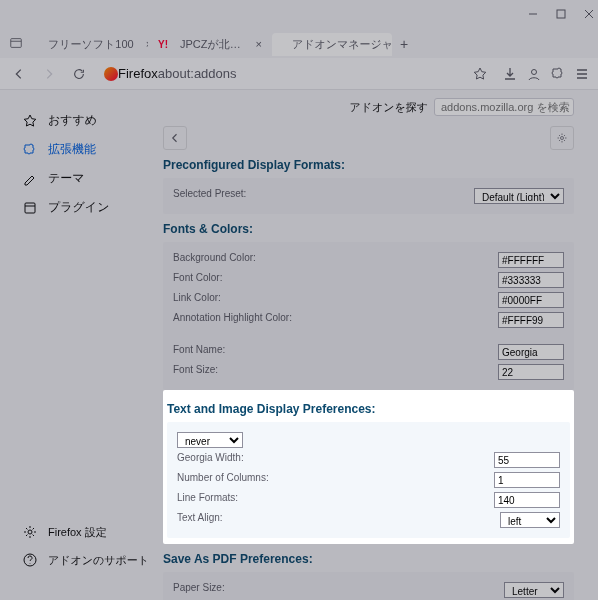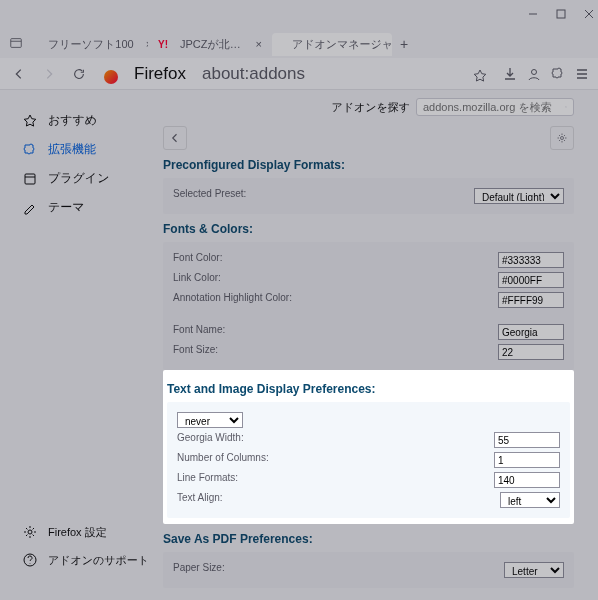--- a/index.html
+++ b/index.html
@@ -7,33 +7,33 @@
 .win-bar{height:30px;display:flex;justify-content:flex-end;align-items:center;padding-right:4px;gap:18px}
 .win-bar svg{width:10px;height:10px}
 .tabs{height:28px;display:flex;align-items:center;padding:0 6px;gap:2px}
 .tab{display:flex;align-items:center;gap:12px;padding:4px 8px;border-radius:4px 4px 0 0;max-width:120px;font-size:11px;color:#5b5b66;white-space:nowrap;overflow:hidden}
 .tab.active{background:#fefefe}
 .tab .ico{width:14px;height:14px;display:inline-flex;align-items:center;justify-content:center}
 .tab .close{width:12px;color:#5b5b66}
 .plus{width:20px;text-align:center;color:#5b5b66;font-size:14px}
 .toolbar{height:32px;background:#f9f9fb;display:flex;align-items:center;padding:0 8px;gap:8px;border-bottom:1px solid #e0e0e6}
 .nav-btn{width:22px;height:22px;display:flex;align-items:center;justify-content:center;color:#5b5b66}
-.url-bar{flex:1;display:flex;align-items:flex-end;gap:16px;padding:0 6px;font-size:17px;color:#5b5b66}
+.url-bar{flex:1;display:flex;align-items:center;gap:0;padding:0 6px;font-size:13px;color:#5b5b66}
 .url-bar .fx-logo{width:14px;height:14px;background:linear-gradient(135deg,#ff9500,#ff0039);border-radius:50%}
 .tool-ico{width:16px;height:16px;color:#5b5b66}
 .page{display:flex;height:calc(600px - 90px)}
 .sidebar{width:155px;padding:16px 0 0 18px;display:flex;flex-direction:column}
 .side-item{display:flex;align-items:center;gap:10px;padding:6px 4px;font-size:12px;color:#0c0c0d;cursor:pointer}
 .side-item.sel{color:#0060df;font-weight:500}
 .side-item svg{width:16px;height:16px}
 .side-bottom{margin-top:auto;padding-bottom:26px}
 .side-bottom .side-item{font-size:11px}
 .main{flex:1;padding:8px 24px 0 8px;overflow-y:auto}
 .search-row{display:flex;justify-content:flex-end;margin-bottom:10px}
-.search-box{display:flex;border:1px solid #cfcfd8;border-radius:3px;background:#fff;padding:2px 6px;width:158px}
+.search-box{display:flex;border:1px solid #cfcfd8;border-radius:3px;background:#fff;padding:2px 6px;width:140px}
 .search-box input{border:0;outline:0;flex:1;font-size:11px;background:transparent}
 .search-label{font-size:11px;color:#0c0c0d;margin-right:6px;align-self:center}
 .top-row{display:flex;justify-content:space-between;margin-bottom:6px}
 .back-btn,.gear-btn{width:24px;height:24px;border:1px solid #d7d7db;border-radius:3px;background:#f0f0f4;display:flex;align-items:center;justify-content:center}
 .section-title{font-size:12px;font-weight:600;margin:8px 0 6px;color:#0c4a6e}
 .section-box{background:#ebebf0;border-radius:2px;padding:6px 10px}
 .highlight .section-box{background:#f3f7fb}
 .row{display:flex;margin:4px 0;min-height:16px}
 .row label{flex:1;font-size:10px;color:#5b5b66}
 .row input[type=text],.row select{font-size:10px;padding:2px 3px;border:1px solid #8f8f9d;background:#fff;height:16px}
@@ -140,30 +140,30 @@
         <span>おすすめ</span>
       </div>
     <div class="side-item sel">
         <svg viewBox="0 0 16 16">
           <path d="M5 3h3a1 1 0 012 0h1v3a1 1 0 010 2v3H8a1 1 0 01-2 0H3V8a1 1 0 010-2V3h2z" fill="none" stroke="currentColor"></path>
         </svg>
         <span>拡張機能</span>
       </div>
     <div class="side-item">
         <svg viewBox="0 0 16 16">
+          <path d="M3 12l7-7 2 2-7 7H3v-2z" fill="none" stroke="currentColor"></path>
+        </svg>
+        <span>テーマ</span>
+      </div>
+    <div class="side-item">
+        <svg viewBox="0 0 16 16">
           <rect x="3" y="3" width="10" height="10" rx="1" fill="none" stroke="currentColor"></rect>
           <path d="M3 6h10" stroke="currentColor"></path>
         </svg>
         <span>プラグイン</span>
-      </div>
-    <div class="side-item">
-        <svg viewBox="0 0 16 16">
-          <path d="M3 12l7-7 2 2-7 7H3v-2z" fill="none" stroke="currentColor"></path>
-        </svg>
-        <span>テーマ</span>
       </div>
     <div class="side-bottom">
       <div class="side-item">
           <svg viewBox="0 0 16 16">
             <circle cx="8" cy="8" r="2" fill="none" stroke="currentColor"></circle>
             <path d="M8 2v2M8 12v2M2 8h2M12 8h2M4 4l1.4 1.4M10.6 10.6L12 12M12 4l-1.4 1.4M5.4 10.6L4 12" stroke="currentColor"></path>
           </svg>
           <span>Firefox 設定</span>
         </div>
       <div class="side-item">
@@ -205,20 +205,24 @@
     <div class="section-box">
       <div class="row">
           <label>Selected Preset:</label>
           <select class="w-preset"><option>Default (Light)</option></select>
         </div>
     </div>
 
     <div class="section-title">Fonts &amp; Colors:</div>
     <div class="section-box">
       <div class="row">
+          <label>Background Color:</label>
+          <input class="w-color" type="text" value="#FFFFFF" style="">
+        </div>
+      <div class="row">
           <label>Font Color:</label>
           <input class="w-color" type="text" value="#333333" style="">
         </div>
       <div class="row">
           <label>Link Color:</label>
           <input class="w-color" type="text" value="#0000FF" style="">
         </div>
       <div class="row">
           <label>Annotation Highlight Color:</label>
           <input class="w-color" type="text" value="#FFFF99" style="">

